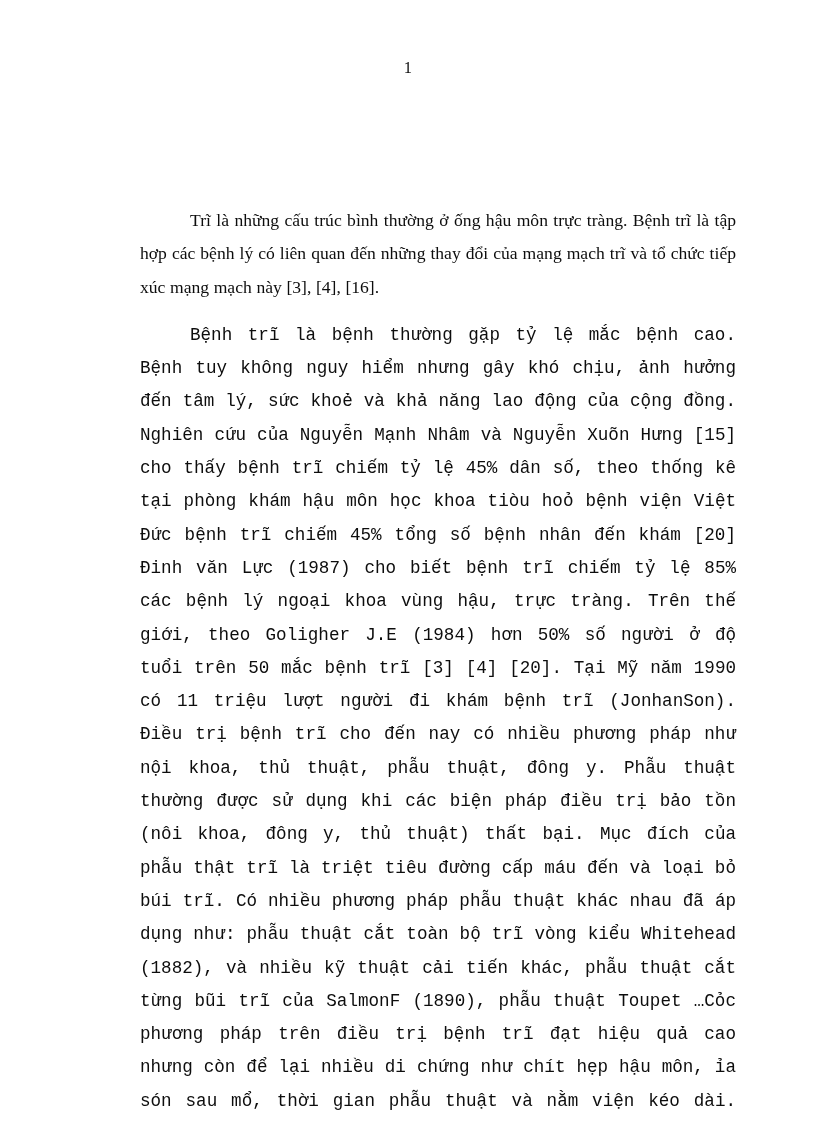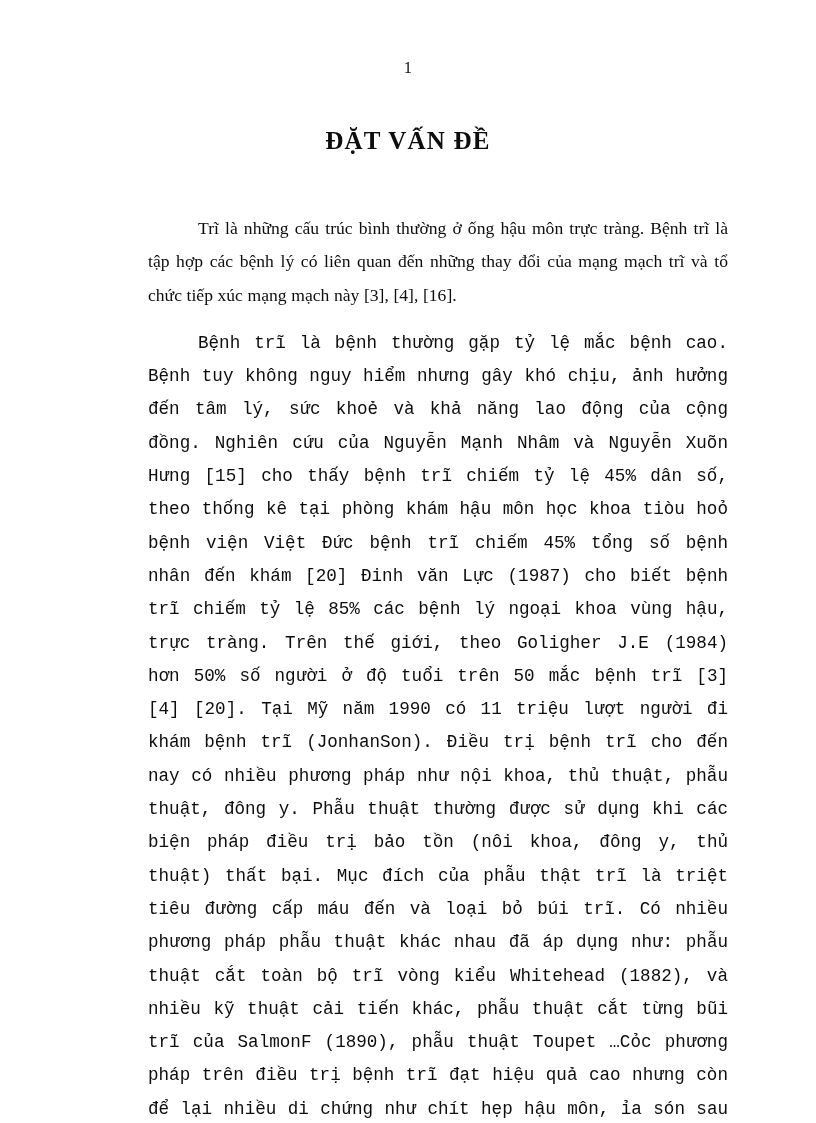--- a/index.html
+++ b/index.html
@@ -39,21 +39,21 @@
     line-height: 1.2;
     letter-spacing: 1.2px;
   }
   .body-text {
     position: absolute;
     top: 200px;
     left: 136px;
     width: 604px;
   }
   .para {
-    margin: 12px;
+    margin: 4px;
     text-align: justify;
     text-justify: inter-word;
     font-size: 17.6px;
     line-height: 33.3px;
     text-indent: 50px;
     -webkit-hyphens: none;
     hyphens: none;
     word-spacing: 0.2px;
   }
   .para + .para {
@@ -66,20 +66,19 @@
     width: 100%;
   }
 </style>
 </head>
 <body>
 
 <div class="page">
 
   <div class="page-number">1</div>
 
-  <div class="doc-title">ĐẶT VẤN ĐỀ</div>
 
   <div class="body-text">
     <p class="para">Trĩ là những cấu trúc bình thường ở ống hậu môn trực tràng. Bệnh trĩ là tập hợp các bệnh lý có liên quan đến những thay đổi của mạng mạch trĩ và tổ chức tiếp xúc mạng mạch này [3], [4], [16].</p>
     <p class="para">Bệnh trĩ là bệnh thường gặp tỷ lệ mắc bệnh cao. Bệnh tuy không nguy hiểm nhưng gây khó chịu, ảnh hưởng đến tâm lý, sức khoẻ và khả năng lao động của cộng đồng. Nghiên cứu của Nguyễn Mạnh Nhâm và Nguyễn Xuõn Hưng [15] cho thấy bệnh trĩ chiếm tỷ lệ 45% dân số, theo thống kê tại phòng khám hậu môn học khoa tiòu hoỏ bệnh viện Việt Đức bệnh trĩ chiếm 45% tổng số bệnh nhân đến khám [20] Đinh văn Lực (1987) cho biết bệnh trĩ chiếm tỷ lệ 85% các bệnh lý ngoại khoa vùng hậu, trực tràng. Trên thế giới, theo Goligher J.E (1984) hơn 50% số người ở độ tuổi trên 50 mắc bệnh trĩ [3] [4] [20]. Tại Mỹ năm 1990 có 11 triệu lượt người đi khám bệnh trĩ (JonhanSon). Điều trị bệnh trĩ cho đến nay có nhiều phương pháp như nội khoa, thủ thuật, phẫu thuật, đông y. Phẫu thuật thường được sử dụng khi các biện pháp điều trị bảo tồn (nôi khoa, đông y, thủ thuật) thất bại. Mục đích của phẫu thật trĩ là triệt tiêu đường cấp máu đến và loại bỏ búi trĩ. Có nhiều phương pháp phẫu thuật khác nhau đã áp dụng như: phẫu thuật cắt toàn bộ trĩ vòng kiểu Whitehead (1882), và nhiều kỹ thuật cải tiến khác, phẫu thuật cắt từng bũi trĩ của SalmonF (1890), phẫu thuật Toupet …Cỏc phương pháp trên điều trị bệnh trĩ đạt hiệu quả cao nhưng còn để lại nhiều di chứng như chít hẹp hậu môn, ỉa són sau mổ, thời gian phẫu thuật và nằm viện kéo dài. Hiện nay trên thế giới cũng như ở Việt Nam hai phương pháp điều trị phẫu thuật bệnh trĩ được các phẫu thuật viên áp dụng chủ yếu là phẫu thuật Miliigan – Morgan và phẫu thuật Longo. Mỗi phương pháp có những ưu thế riêng.</p>
   </div>
 
 </div>
 
 </body></html>

